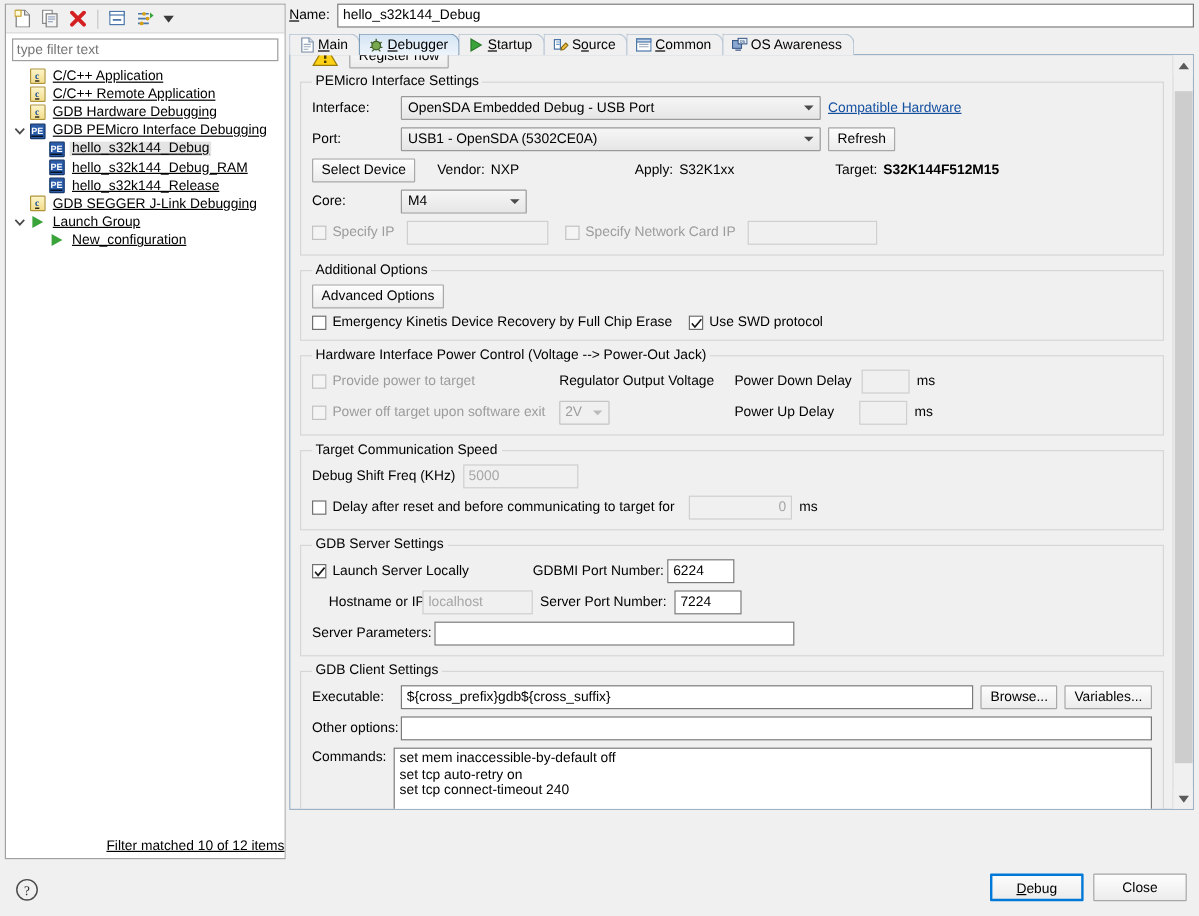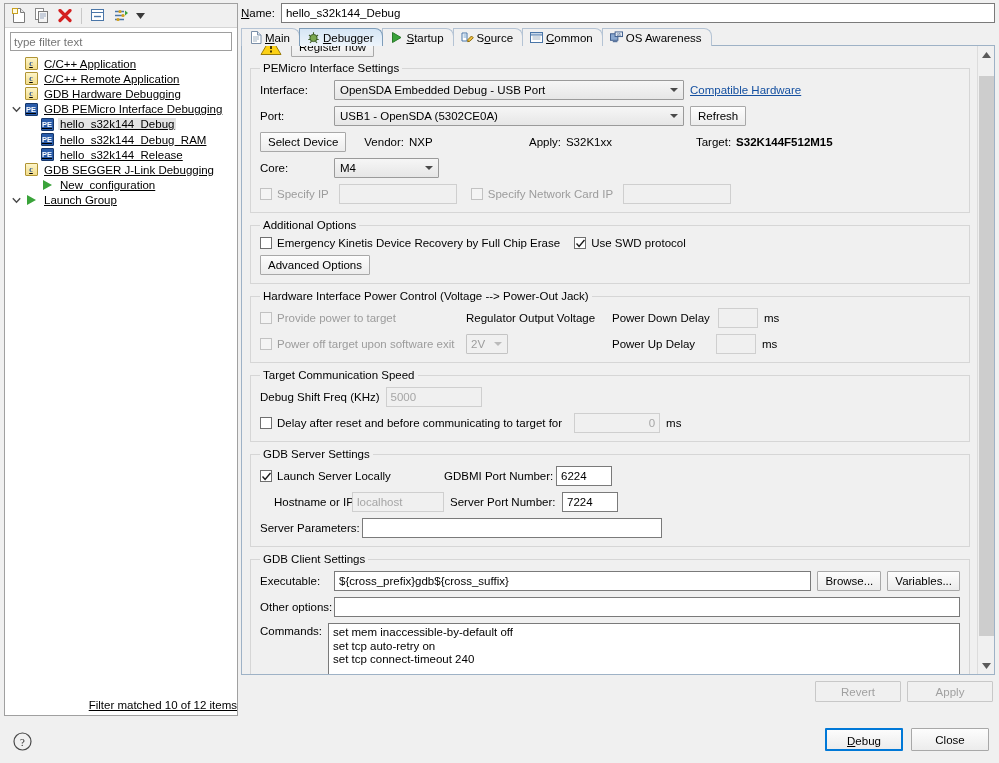--- a/index.html
+++ b/index.html
@@ -288,37 +288,37 @@
           </span>
           <span class="tree-label">hello_s32k144_Release</span>
         </div>
         <div class="tree-row" style="padding-left: 4px;">
           <span class="twisty"></span>
           <span class="ticon">
             <span class="ic-c">c</span>
           </span>
           <span class="tree-label">GDB SEGGER J-Link Debugging</span>
         </div>
-        <div class="tree-row" style="padding-left: 20px;">
-          <span class="twisty"></span>
-          <span class="ticon">
-            <span class="ic-play"></span>
-          </span>
-          <span class="tree-label">New_configuration</span>
-        </div>
         <div class="tree-row" style="padding-left: 4px;">
           <span class="twisty">
             <svg width="9" height="7" viewBox="0 0 9 7">
               <path d="M0.8 1.2L4.5 5.2L8.2 1.2" stroke="#4a4a4a" stroke-width="1.4" fill="none"></path>
             </svg>
           </span>
           <span class="ticon">
             <span class="ic-play"></span>
           </span>
           <span class="tree-label">Launch Group</span>
+        </div>
+        <div class="tree-row" style="padding-left: 20px;">
+          <span class="twisty"></span>
+          <span class="ticon">
+            <span class="ic-play"></span>
+          </span>
+          <span class="tree-label">New_configuration</span>
         </div>
       </div>
 
     <div class="status-line">Filter matched 10 of 12 items</div>
   </div>
 
   <div class="right-panel">
 
     <div class="name-row">
       <span class="name-label"><u>N</u>ame:</span>
@@ -450,36 +450,36 @@
                 <span class="box dim"></span>
                 <span>Specify Network Card IP</span>
               </label>
               <input class="txt disabled" style="width: 108px; margin-left: 4px;" type="text" disabled="" value="">
             </div>
           </fieldset>
 
           <fieldset class="group">
             <legend>Additional Options</legend>
             <div class="row">
+              <button class="btn">Advanced Options</button>
+            </div>
+            <div class="row">
               <label class="cb">
                 <span class="box"></span>
                 <span>Emergency Kinetis Device Recovery by Full Chip Erase</span>
               </label>
               <label class="cb" style="margin-left:8px">
                 <span class="box">
                   <svg class="chk" viewBox="0 0 9 9">
                     <path d="M0.5 4.5l2.6 3L8.5 1" stroke="#1a1a1a" stroke-width="1.4" fill="none"></path>
                   </svg>
                 </span>
                 <span>Use SWD protocol</span>
               </label>
             </div>
-            <div class="row">
-              <button class="btn">Advanced Options</button>
-            </div>
           </fieldset>
 
           <fieldset class="group">
             <legend>Hardware Interface Power Control (Voltage --&gt; Power-Out Jack)</legend>
             <div class="row">
               <label class="cb dim" style="width:200px">
                 <span class="box dim"></span>
                 <span>Provide power to target</span>
               </label>
               <span class="lbl" style="width:140px">Regulator Output Voltage</span>
@@ -575,24 +575,20 @@
         </div>
         <div class="vs-thumb" style="top:30px;height:560px"></div>
         <div class="vs-arrow" style="position:absolute;bottom:0">
           <svg width="9" height="6" viewBox="0 0 9 6">
               <path d="M0 0h9L4.5 6z" fill="#5a5a5a"></path>
             </svg>
         </div>
       </div>
     </div>
 
-    <div class="actions-row">
-      <button class="btn disabled" disabled="">Revert</button>
-      <button class="btn disabled" disabled="">Apply</button>
-    </div>
   </div>
 
   <div class="footer">
     <span class="help-icon">
       <svg width="19" height="19" viewBox="0 0 19 19">
         <ellipse cx="9.5" cy="9.5" rx="8.5" ry="8.5" fill="none" stroke="#4a4a4a" stroke-width="1.2"></ellipse>
         <text x="9.5" y="13.5" font-size="11" text-anchor="middle" fill="#2a2a2a" font-family="Liberation Serif, serif">?</text>
       </svg>
     </span>
     <div class="footer-btns">

